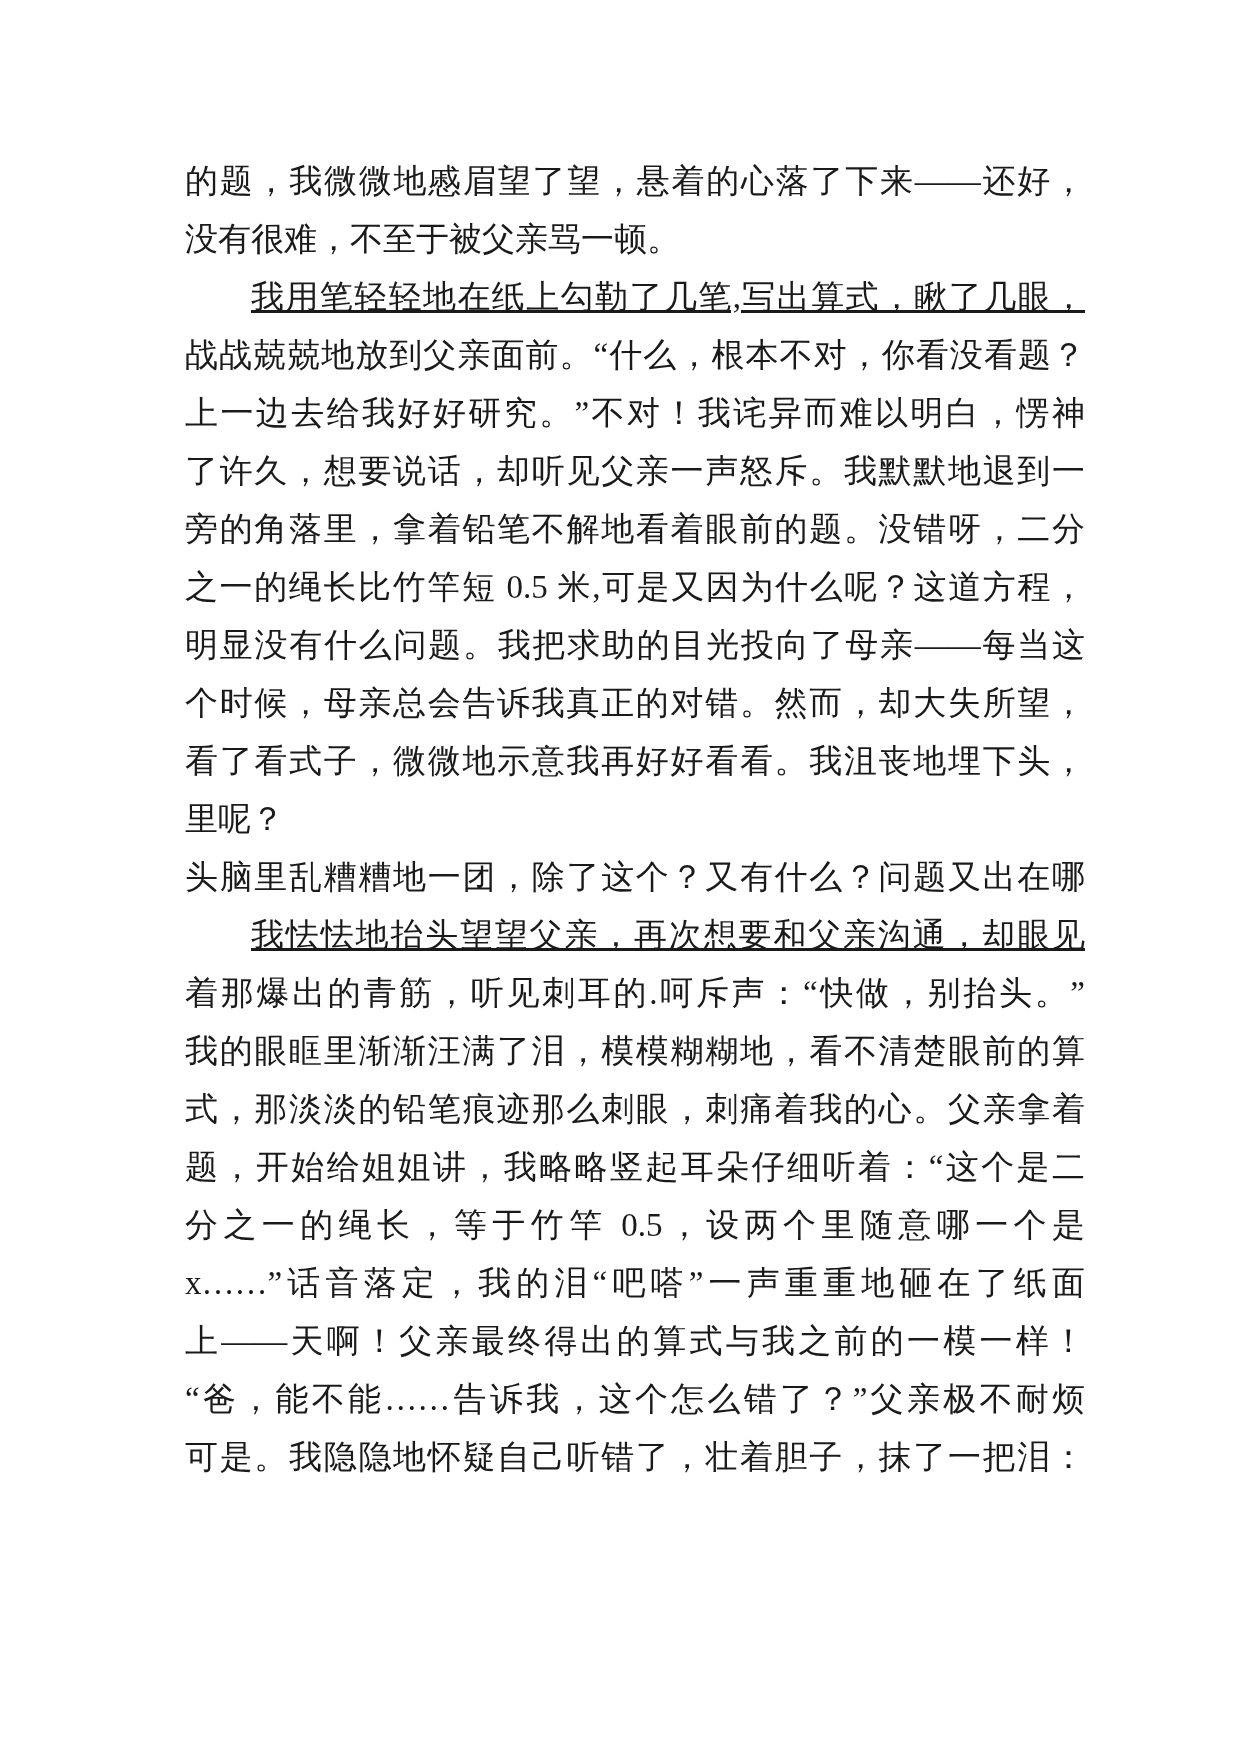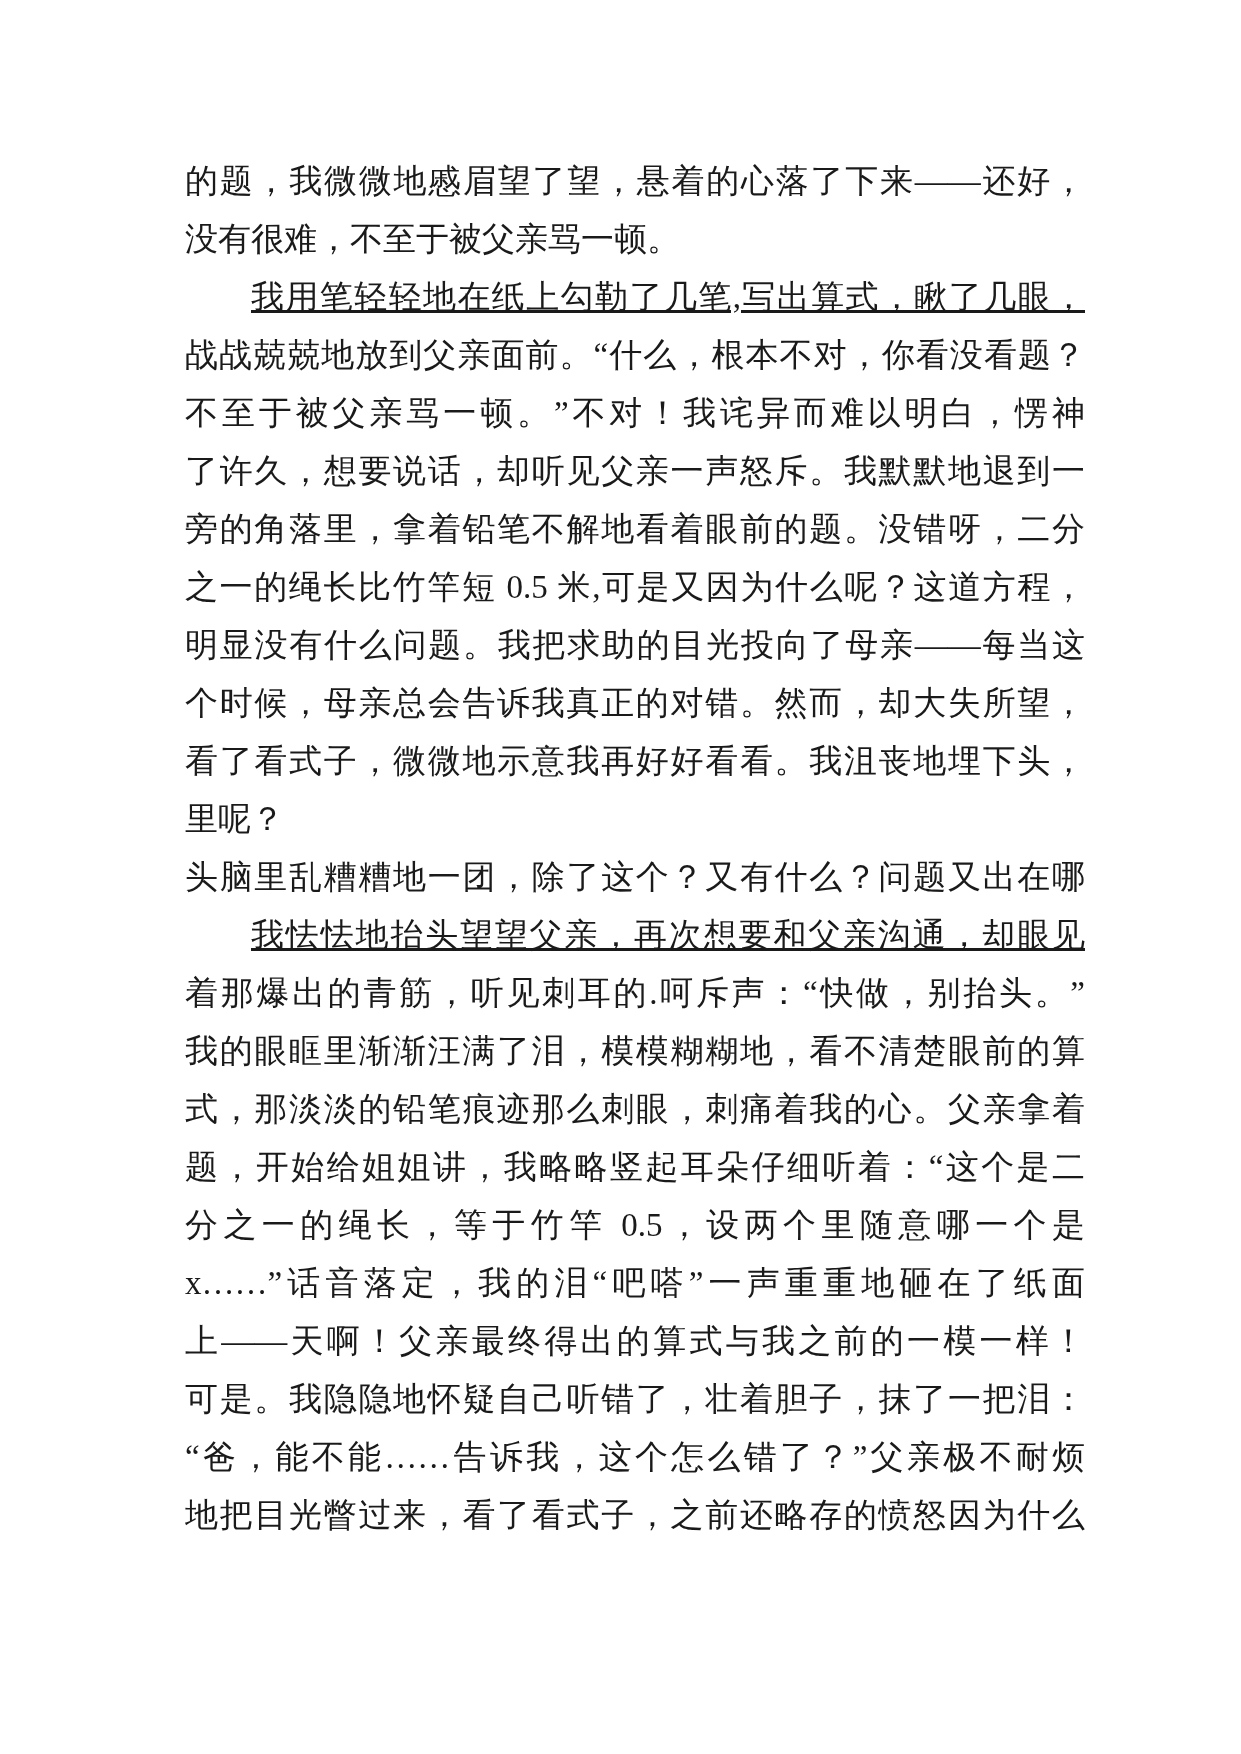--- a/index.html
+++ b/index.html
@@ -41,34 +41,33 @@
 </style>
 </head>
 <body>
 
 <div class="page">
   <div class="text-block">
     <div class="line">的题，我微微地慼眉望了望，悬着的心落了下来——还好，</div>
     <div class="line para-end">没有很难，不至于被父亲骂一顿。</div>
     <div class="line indent">我用笔轻轻地在纸上勾勒了几笔,写出算式，瞅了几眼，</div>
     <div class="line">战战兢兢地放到父亲面前。“什么，根本不对，你看没看题？</div>
-    <div class="line">不至于被父亲骂一顿。”不对！我诧异而难以明白，愣神</div>
+    <div class="line">上一边去给我好好研究。”不对！我诧异而难以明白，愣神</div>
     <div class="line">了许久，想要说话，却听见父亲一声怒斥。我默默地退到一</div>
     <div class="line">旁的角落里，拿着铅笔不解地看着眼前的题。没错呀，二分</div>
     <div class="line">之一的绳长比竹竿短 0.5 米,可是又因为什么呢？这道方程，</div>
     <div class="line">明显没有什么问题。我把求助的目光投向了母亲——每当这</div>
     <div class="line">个时候，母亲总会告诉我真正的对错。然而，却大失所望，</div>
     <div class="line">看了看式子，微微地示意我再好好看看。我沮丧地埋下头，</div>
     <div class="line para-end">里呢？</div>
     <div class="line">头脑里乱糟糟地一团，除了这个？又有什么？问题又出在哪</div>
     <div class="line indent">我怯怯地抬头望望父亲，再次想要和父亲沟通，却眼见</div>
     <div class="line">着那爆出的青筋，听见刺耳的.呵斥声：“快做，别抬头。”</div>
     <div class="line">我的眼眶里渐渐汪满了泪，模模糊糊地，看不清楚眼前的算</div>
     <div class="line">式，那淡淡的铅笔痕迹那么刺眼，刺痛着我的心。父亲拿着</div>
     <div class="line">题，开始给姐姐讲，我略略竖起耳朵仔细听着：“这个是二</div>
     <div class="line">分之一的绳长，等于竹竿 0.5，设两个里随意哪一个是</div>
     <div class="line">x……”话音落定，我的泪“吧嗒”一声重重地砸在了纸面</div>
     <div class="line">上——天啊！父亲最终得出的算式与我之前的一模一样！</div>
+    <div class="line">“爸，能不能……告诉我，这个怎么错了？”父亲极不耐烦</div>
     <div class="line">可是。我隐隐地怀疑自己听错了，壮着胆子，抹了一把泪：</div>
-    <div class="line">“爸，能不能……告诉我，这个怎么错了？”父亲极不耐烦</div>
-    <div class="line">地把目光瞥过来，看了看式子，之前还略存的愤怒因为什么</div>
   </div>
 </div>
 
 </body></html>

